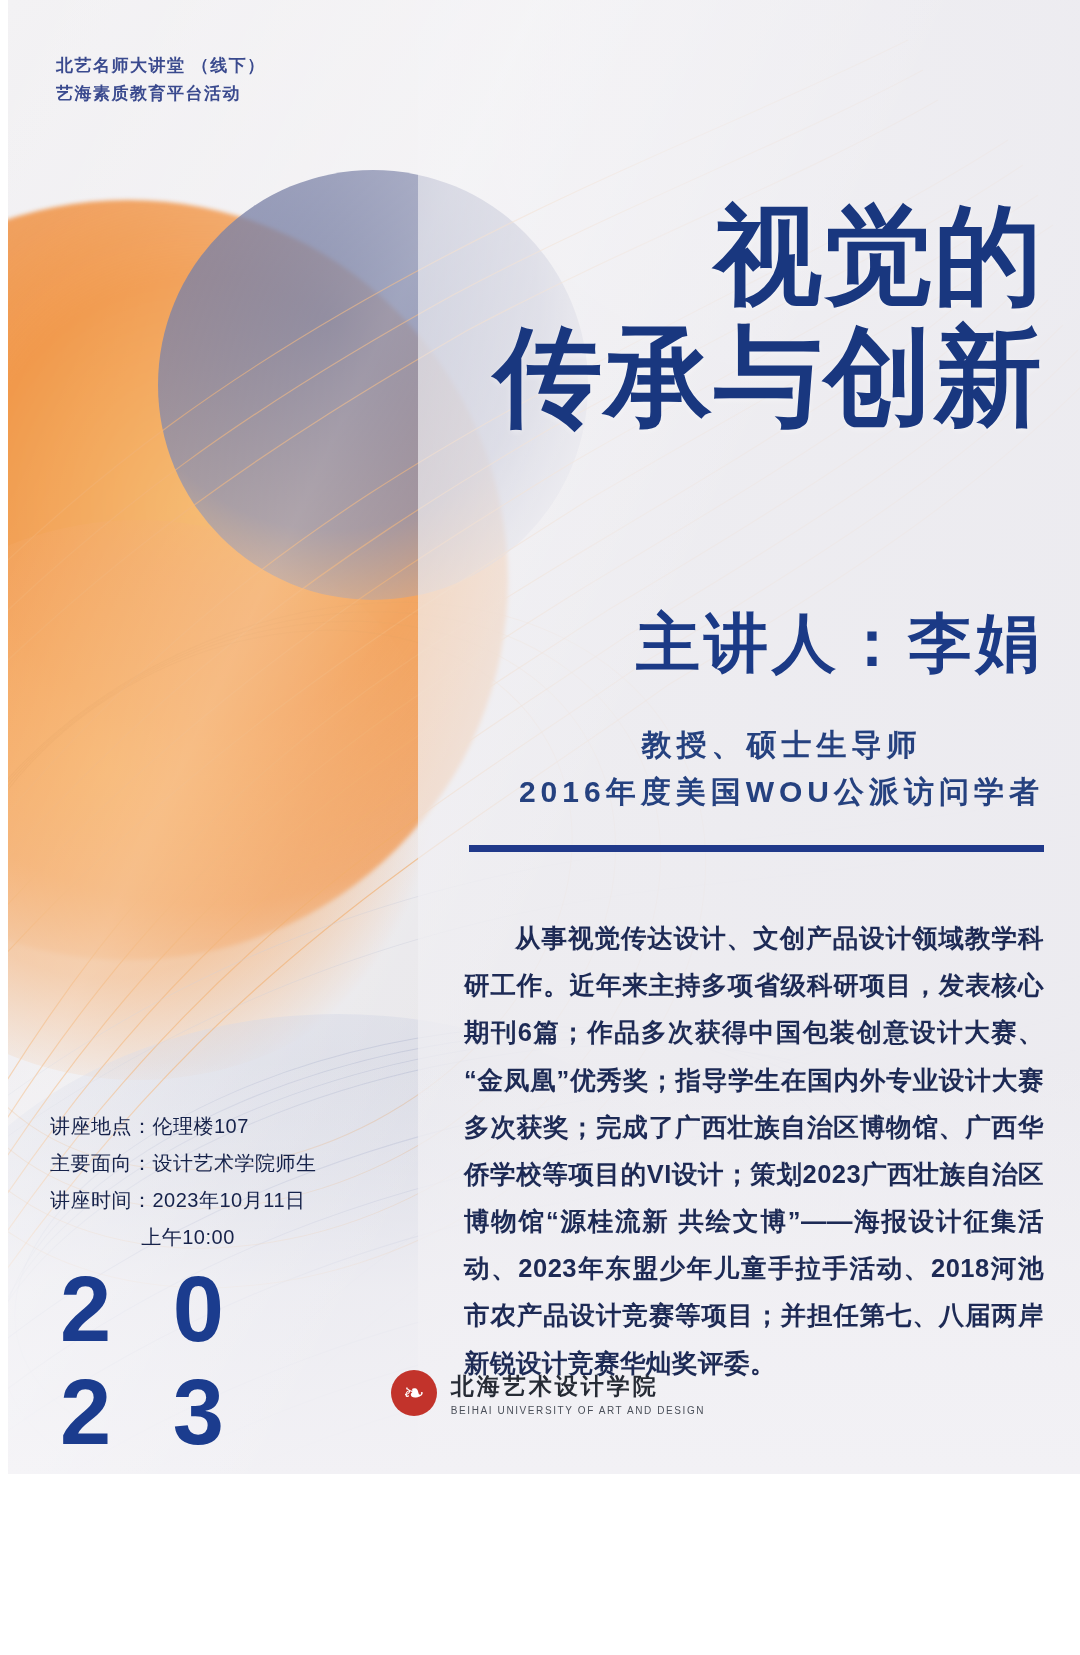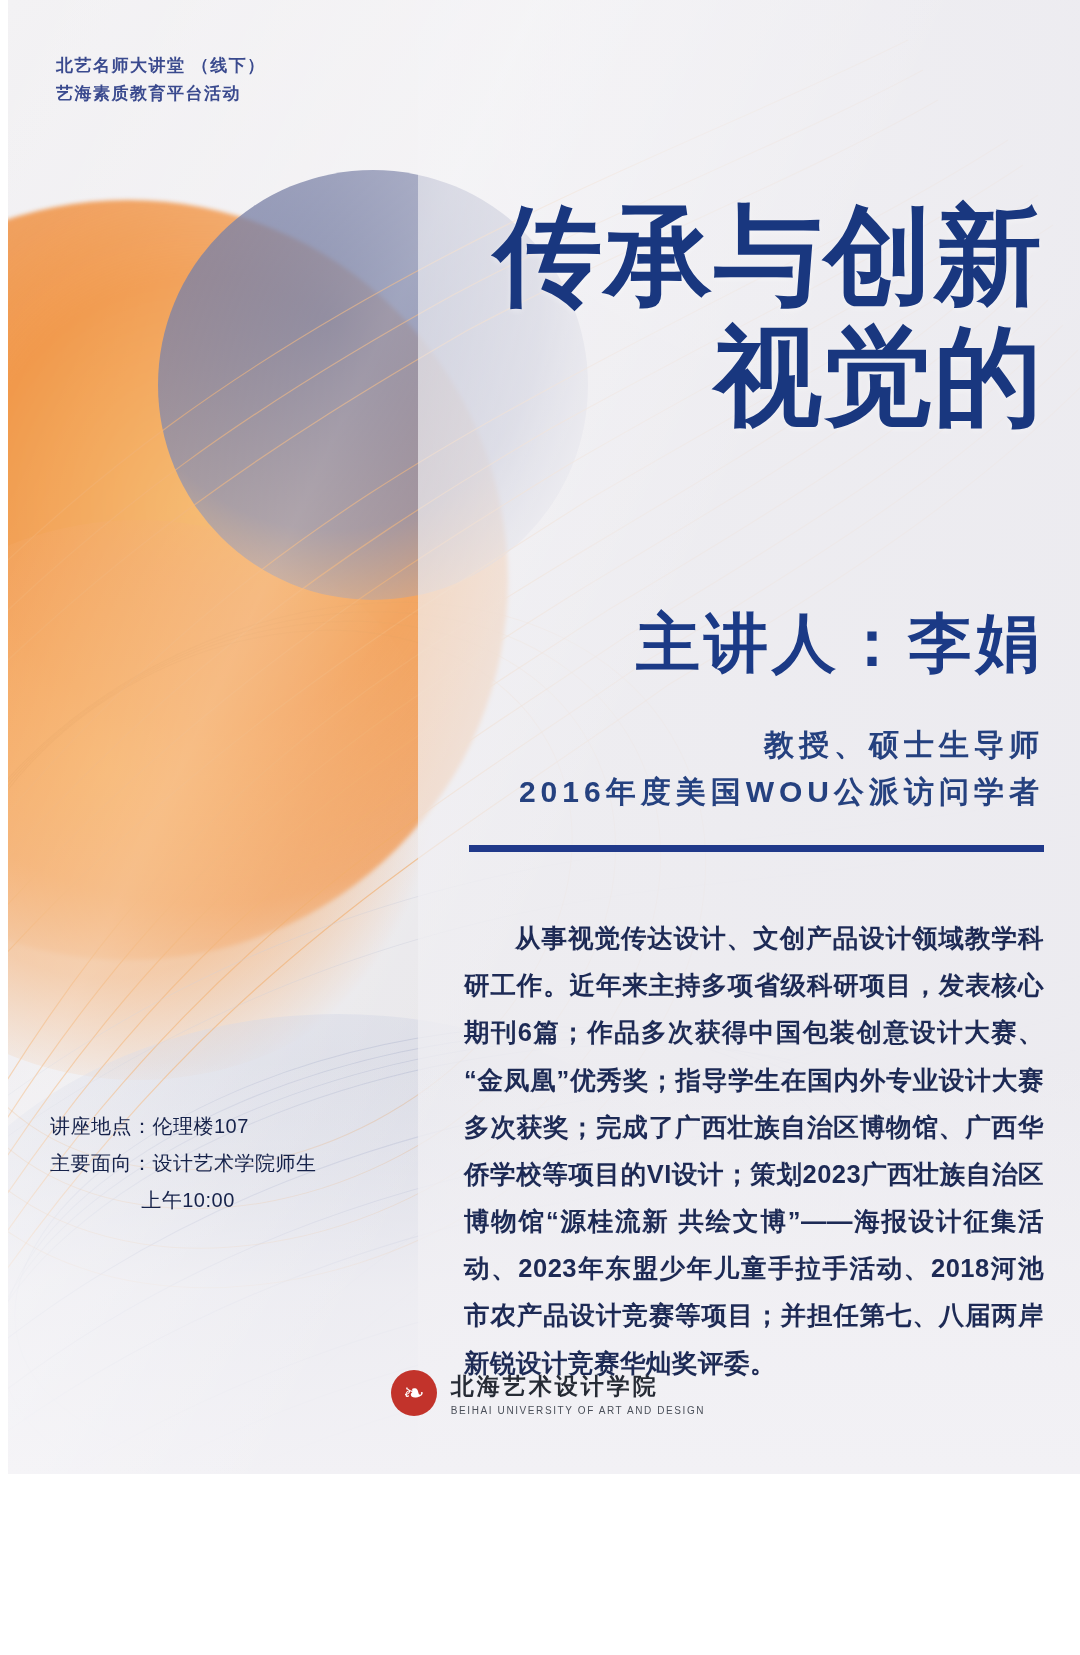--- a/index.html
+++ b/index.html
@@ -139,21 +139,21 @@
     top: 600px;
     color: #1b3a86;
     font-size: 64px;
     font-weight: 800;
     letter-spacing: 4px;
   }
   .speaker-meta {
     position: absolute;
     right: 44px;
     top: 722px;
-    text-align: right;
+    text-align: center;
     color: #25417f;
     font-size: 30px;
     line-height: 1.55;
     letter-spacing: 5px;
     font-weight: 600;
   }
   .rule {
     position: absolute;
     right: 44px;
     top: 845px;
@@ -323,41 +323,46 @@
   </div>
 
   <div class="content">
 
     <div class="kicker">
       <div>北艺名师大讲堂 （线下）</div>
       <div>艺海素质教育平台活动</div>
     </div>
 
     <div class="title-block">
+      <div class="title-line l1">视觉的</div>
       <div class="title-line l2">传承与创新</div>
-      <div class="title-line l1">视觉的</div>
     </div>
 
     <div class="speaker">主讲人：李娟</div>
 
     <div class="speaker-meta">
       <div>教授、硕士生导师</div>
       <div>2016年度美国WOU公派访问学者</div>
     </div>
 
     <div class="rule"></div>
 
     <div class="bio">从事视觉传达设计、文创产品设计领域教学科研工作。近年来主持多项省级科研项目，发表核心期刊6篇；作品多次获得中国包装创意设计大赛、“金凤凰”优秀奖；指导学生在国内外专业设计大赛多次获奖；完成了广西壮族自治区博物馆、广西华侨学校等项目的VI设计；策划2023广西壮族自治区博物馆“源桂流新 共绘文博”——海报设计征集活动、2023年东盟少年儿童手拉手活动、2018河池市农产品设计竞赛等项目；并担任第七、八届两岸新锐设计竞赛华灿奖评委。</div>
 
     <div class="info">
       <div class="row">讲座地点：伦理楼107</div>
       <div class="row">主要面向：设计艺术学院师生</div>
+      <div class="row">讲座时间：2023年10月11日</div>
       <div class="row indent">上午10:00</div>
     </div>
 
+    <div class="year">
+      <div>2 0</div>
+      <div>2 3</div>
+    </div>
 
     <div class="footer">
       <div class="logo-mark">
         <span>❧</span>
       </div>
       <div class="logo-text">
         <div class="logo-cn">北海艺术设计学院</div>
         <div class="logo-en">BEIHAI UNIVERSITY OF ART AND DESIGN</div>
       </div>
     </div>

